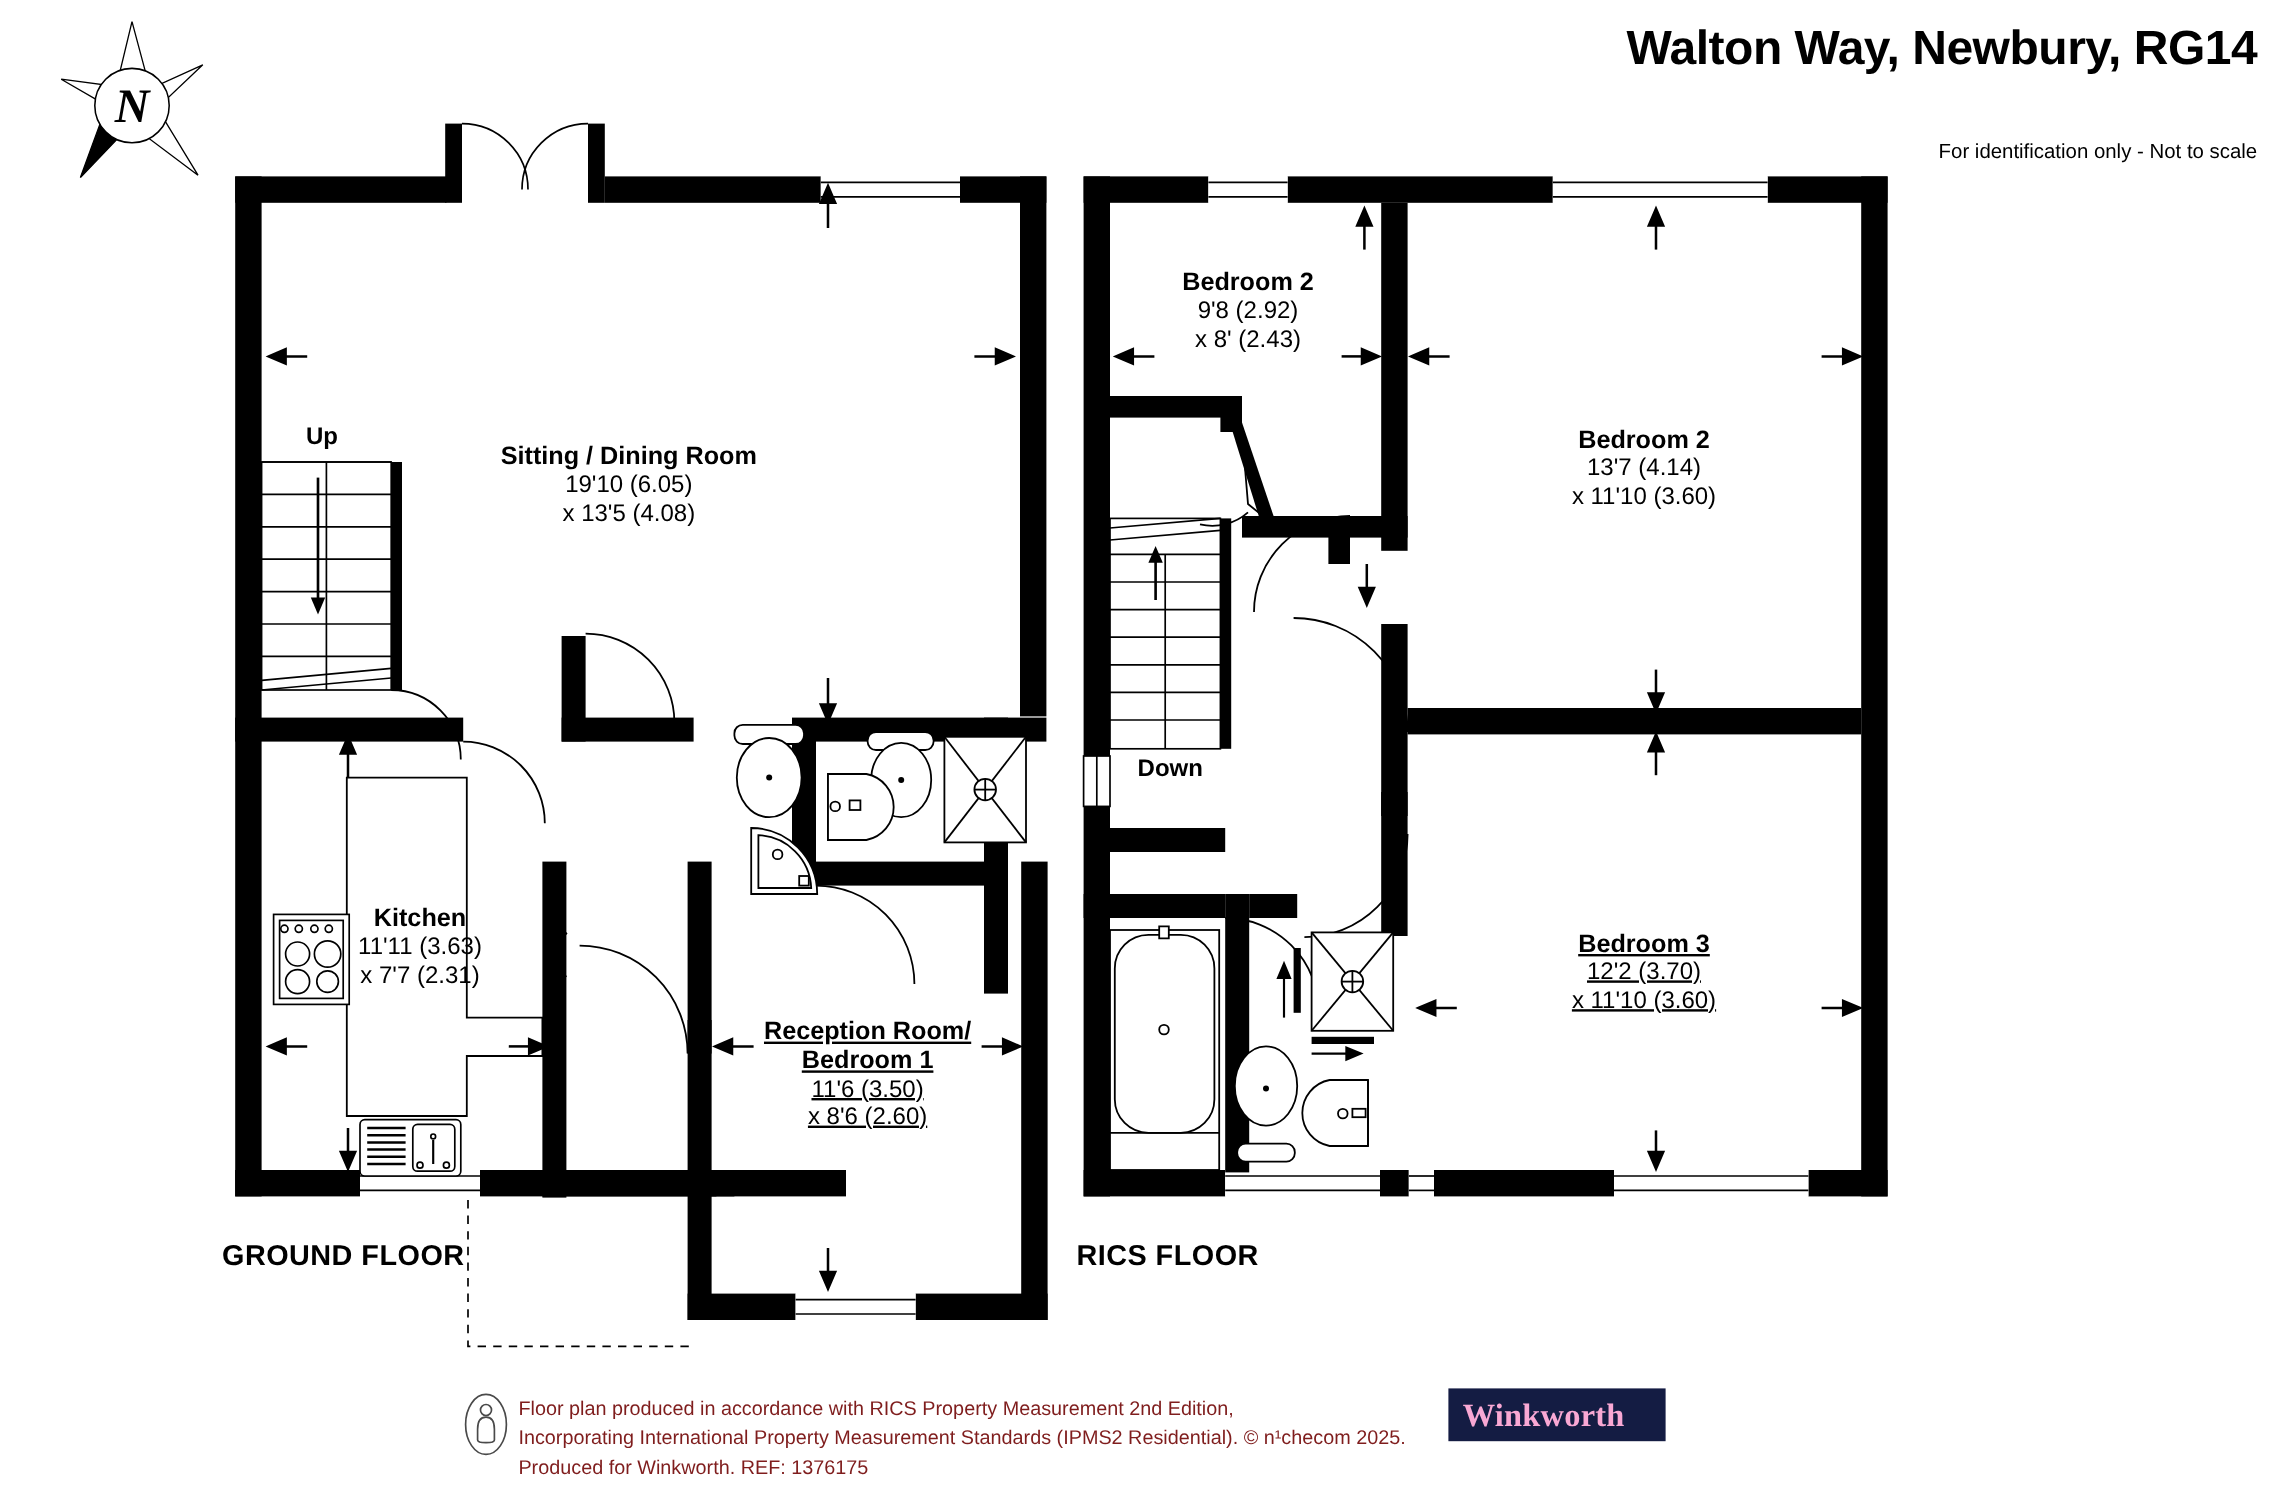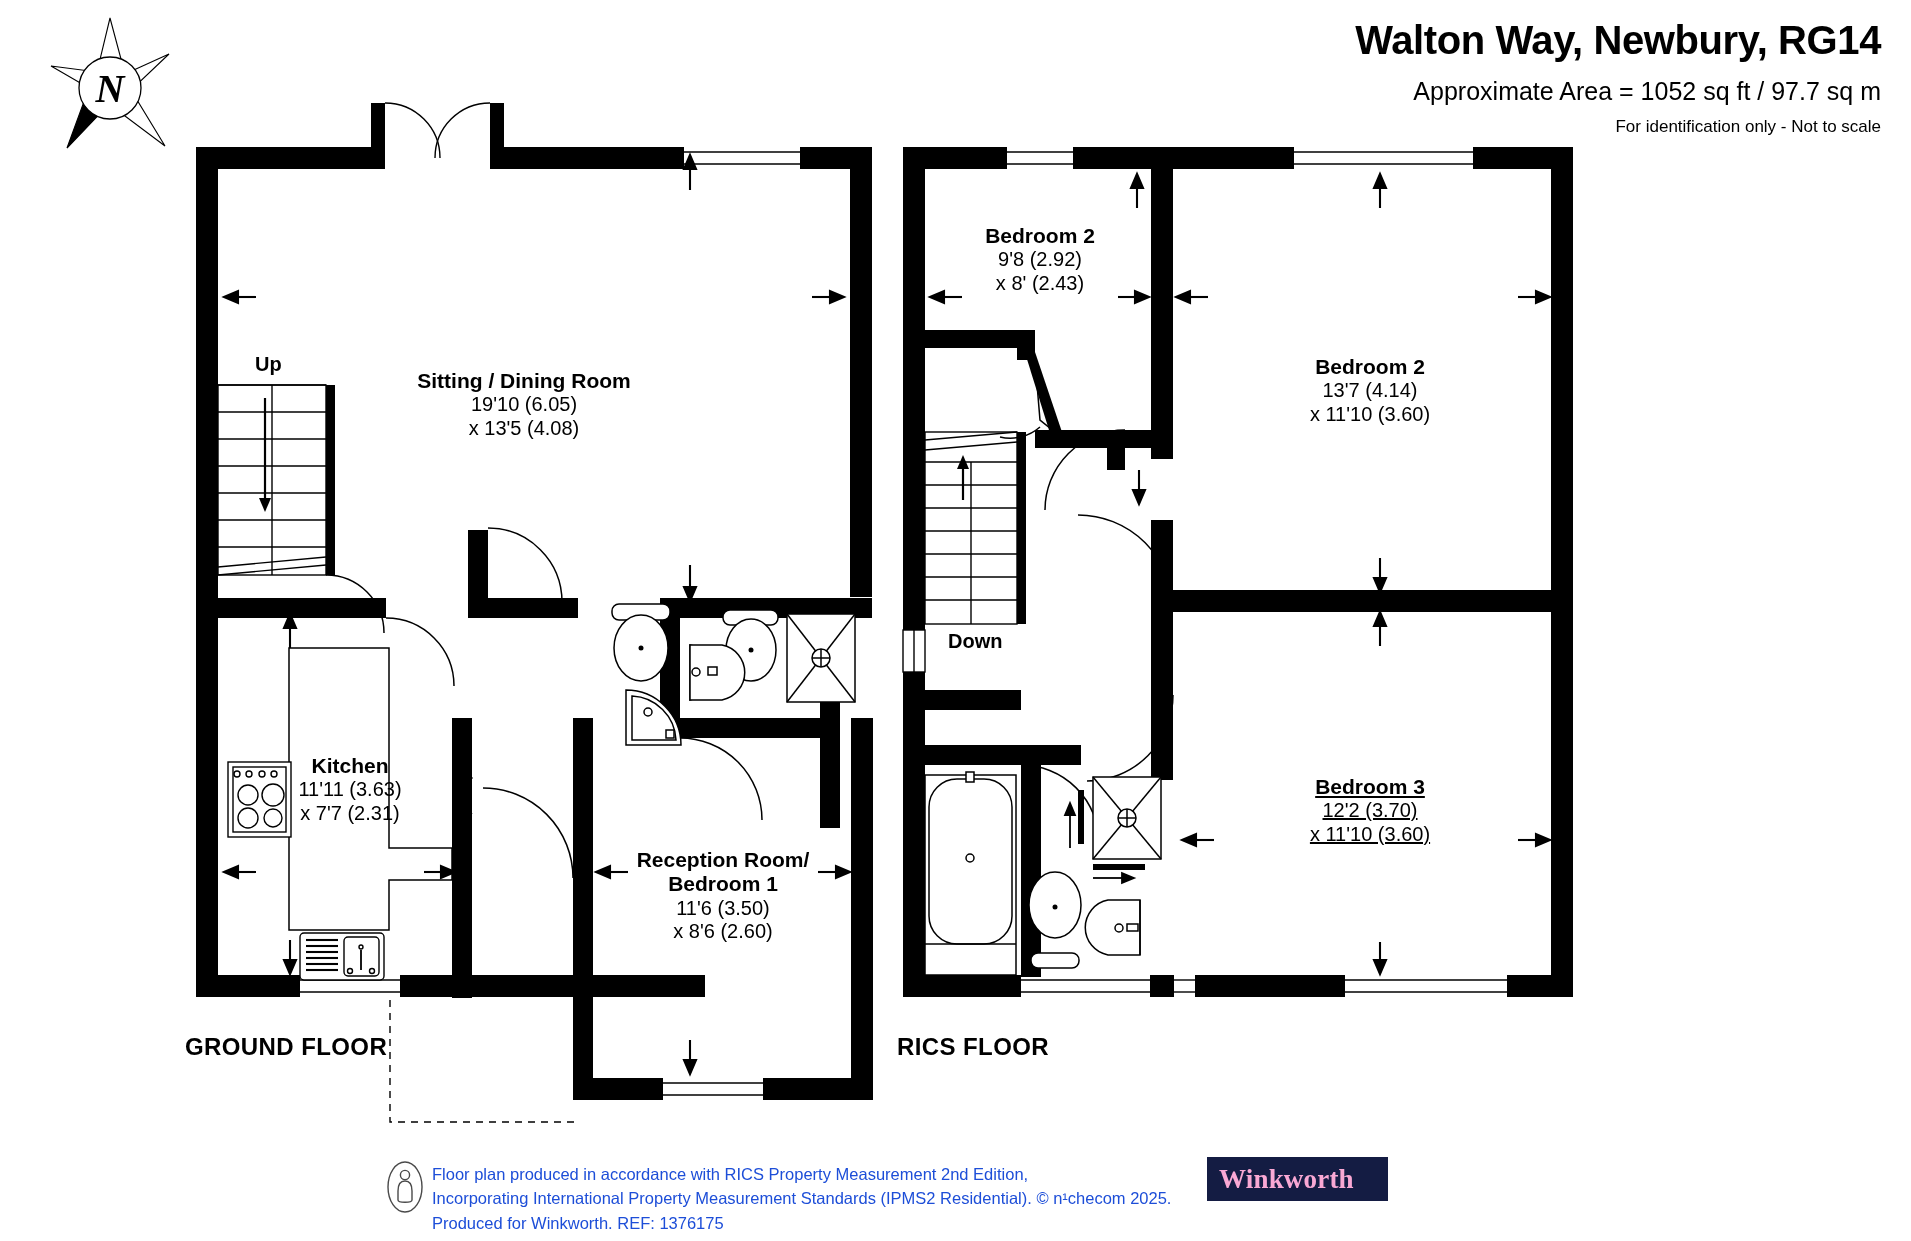--- a/index.html
+++ b/index.html
@@ -84,21 +84,21 @@
     font-weight: bold;
     white-space: nowrap;
   }
   
   .footer-text {
     position: absolute;
     left: 432px;
     top: 1162px;
     font-size: 16.5px;
     line-height: 1.48;
-    color: #1d4ed8;
+    color: #7f1d1d;
     white-space: nowrap;
   }
   .footer-text .ln { display: block; }
   .footer-icon {
     position: absolute;
     left: 386px;
     top: 1160px;
     width: 38px;
     height: 54px;
   }
@@ -139,21 +139,20 @@
         <path d="M65,6 L80,62 L124,42 L86,78 L120,134 L64,92 L22,136 L44,76 L6,54 L52,60 Z"></path>
       </g>
       <path d="M64,92 L44,76 L22,136 Z" fill="#000"></path>
       <path d="M64,92 L22,136 L52,60 L44,76 Z" fill="#000"></path>
       <circle cx="65" cy="76" r="31" fill="#fff" stroke="#000" stroke-width="1.3"></circle>
       <text x="65" y="90" text-anchor="middle" font-family="Liberation Serif, serif" font-size="40" font-weight="bold" font-style="italic" fill="#000">N</text>
     </svg>
   </div>
 
   <div class="hdr hdr-title">Walton Way, Newbury, RG14</div>
-  <div class="hdr hdr-area">Approximate Area = 1052 sq ft / 97.7 sq m</div>
   <div class="hdr hdr-note">For identification only - Not to scale</div>
 
   <svg class="plan" viewBox="0 0 1911 1241">
     <defs>
       <g id="arrowmark"></g>
     </defs>
 
     <g>
 
       <g fill="#000">
@@ -559,21 +558,21 @@
   </div>
 
   <div class="stair-label" style="left:255px; top:353px;">Up</div>
 
   <div class="room" style="left:350px; top:754px;">
     <span class="rname">Kitchen</span>
     <span class="rdim">11'11 (3.63)</span>
     <span class="rdim">x 7'7 (2.31)</span>
   </div>
 
-  <div class="room" style="left:723px; top:848px;">
+  <div class="room" style="left:723px; top:848px;text-decoration:underline;">
     <span class="rname">Reception Room/</span>
     <span class="rname">Bedroom 1</span>
     <span class="rdim">11'6 (3.50)</span>
     <span class="rdim">x 8'6 (2.60)</span>
   </div>
 
   <div class="room" style="left:1040px; top:224px;">
     <span class="rname">Bedroom 2</span>
     <span class="rdim">9'8 (2.92)</span>
     <span class="rdim">x 8' (2.43)</span>

